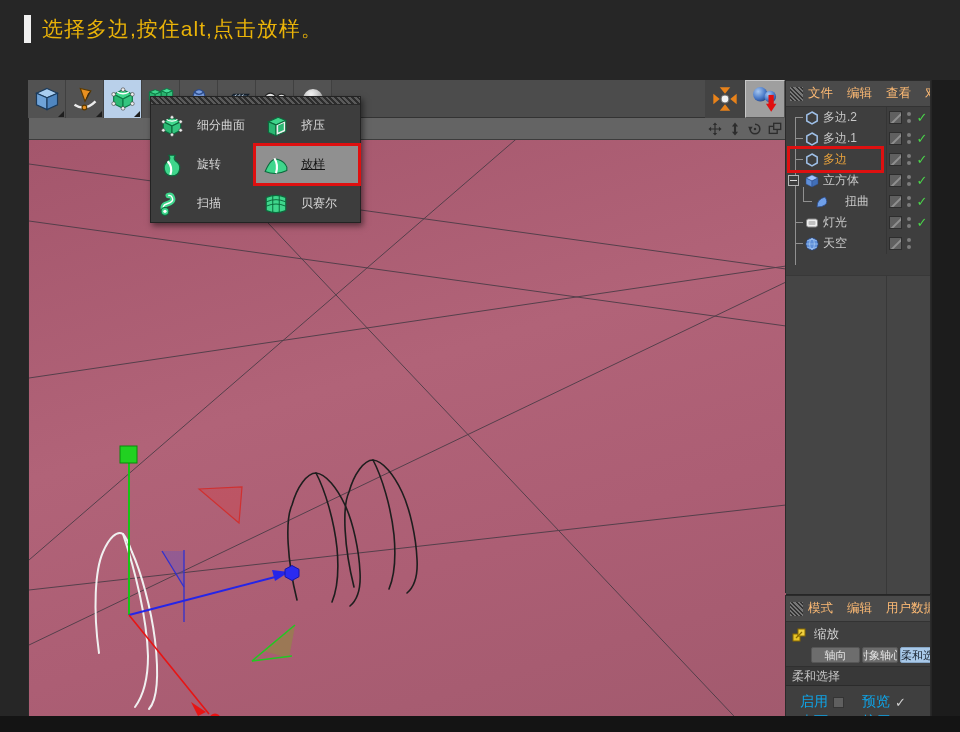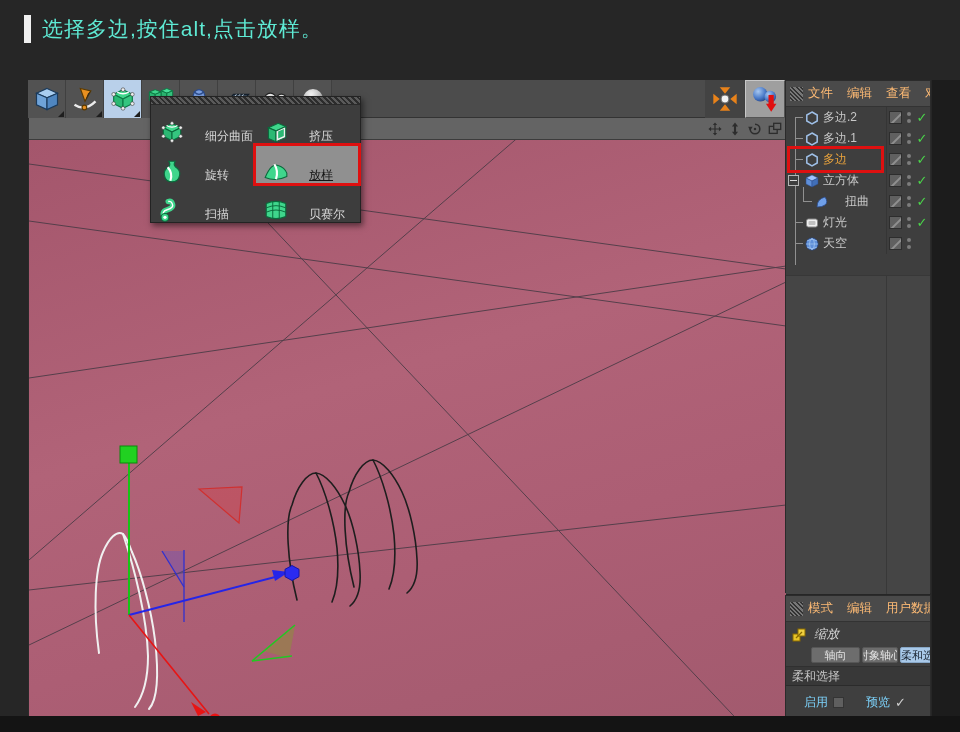--- a/index.html
+++ b/index.html
@@ -2,21 +2,21 @@
 <html><head>
 <meta charset="utf-8">
 <style>
   html,body{margin:0;padding:0;background:#262626;}
   *{box-sizing:border-box;font-family:"Liberation Sans","DejaVu Sans",sans-serif;}
   .stage{position:relative;width:960px;height:732px;background:#262626;overflow:hidden;}
 
   
   .page-title{position:absolute;left:24px;top:15px;display:flex;align-items:center;}
   .title-bar{width:7px;height:28px;background:#f0f0f0;margin-right:11px;}
-  .title-text{font-size:21px;color:#5eead4;letter-spacing:1px;}
+  .title-text{font-size:21px;color:#eab308;letter-spacing:1px;}
 
   
   .toolbar{position:absolute;left:28px;top:80px;width:757px;height:38px;background:#4c4c4c;display:flex;align-items:stretch;border-bottom:1px solid #333;}
   .tile{position:relative;width:38px;height:38px;background:#525252;border-right:1px solid #404040;display:flex;align-items:center;justify-content:center;}
   .tile svg{width:28px;height:28px;}
   .tile.active{background:#b9d0ea;}
   .tile .corner{position:absolute;right:1px;bottom:1px;width:0;height:0;border-left:6px solid transparent;border-bottom:6px solid #1e1e1e;}
   .toolbar .spacer{flex:1;}
   .tile.right-a{width:40px;background:#434343;}
   .tile.right-b{width:40px;background:#9f9f9f;border:1px solid #c8c8c8;border-right-color:#555;border-bottom-color:#555;}
@@ -25,21 +25,21 @@
   .viewport{position:absolute;left:28px;top:118px;width:757px;height:600px;border-left:1px solid #2a2a2a;}
   .vp-titlebar{position:absolute;left:0;top:0;width:757px;height:22px;background:#646464;border-bottom:1px solid #3c3c3c;display:flex;align-items:center;justify-content:flex-end;padding-right:4px;gap:6px;}
   .vp-titlebar svg{width:14px;height:14px;}
   .vp-canvas{position:absolute;left:0;top:22px;width:757px;height:578px;background:linear-gradient(163deg,#a4566c 0%,#b16378 42%,#ac5e74 68%,#a25a6e 100%);}
   .vp-canvas svg{position:absolute;left:0;top:0;}
 
   
   .gen-menu{position:absolute;left:150px;top:96px;width:211px;height:127px;background:#3d3d3d;border:1px solid #232323;box-shadow:2px 3px 6px rgba(0,0,0,.5);z-index:30;}
   .gen-hatch{height:8px;background:repeating-linear-gradient(45deg,#5a5a5a 0 2px,#2c2c2c 2px 4px);border-bottom:1px solid #2a2a2a;}
   .gen-grid{display:grid;grid-template-columns:104px 104px;grid-auto-rows:39px;padding-top:1px;}
-  .gen-item{display:flex;align-items:flex-end;gap:20px;padding-left:8px;cursor:default;}
+  .gen-item{display:flex;align-items:center;gap:12px;padding-left:8px;cursor:default;}
   .gen-item svg{width:26px;height:26px;flex:0 0 26px;}
   .gen-label{font-size:12px;color:#d8d8d8;white-space:nowrap;}
   .gen-item.hl{background:#909090;outline:3px solid #de1010;outline-offset:-1px;}
   .gen-item.hl .gen-label{color:#141414;text-decoration:underline;}
 
   
   .om{position:absolute;left:785px;top:80px;width:146px;height:513px;background:#3e3e3e;border:1px solid #2b2b2b;}
   .panel-menubar{height:26px;background:#4a4a4a;border-bottom:1px solid #333;display:flex;align-items:center;overflow:hidden;white-space:nowrap;}
   .hatch-handle{width:13px;height:14px;margin:0 5px 0 4px;background:repeating-linear-gradient(45deg,#777 0 1.5px,#333 1.5px 3px);flex:0 0 13px;}
   .mbar-item{font-size:12.5px;color:#fdba74;margin-right:14px;flex:0 0 auto;}
@@ -61,33 +61,33 @@
   .layer-sq i{position:absolute;left:-2px;top:5px;width:18px;height:1.5px;background:#8f8f8f;transform:rotate(-45deg);}
   .vdots{width:8px;margin-left:3px;display:flex;flex-direction:column;gap:3px;align-items:center;}
   .vdots i{width:4px;height:4px;border-radius:50%;background:#7d7d7d;}
   .om-check{width:16px;text-align:center;font-size:13px;font-weight:bold;color:#4ad64a;margin-left:1px;}
   .om-selbox{position:absolute;left:1px;top:39px;width:97px;height:27px;border:3px solid #de1010;z-index:3;}
   .om-empty{position:relative;height:calc(513px - 26px - 168px);background:#454545;border-top:1px solid #383838;}
   .om-empty .divider{position:absolute;left:100px;top:0;bottom:0;width:1px;background:#383838;}
 
   
   .am{position:absolute;left:785px;top:595px;width:146px;height:137px;background:#3f3f3f;border:1px solid #2b2b2b;overflow:hidden;}
-  .am-tool{height:25px;display:flex;align-items:center;gap:7px;padding-left:5px;background:#3f3f3f;font-style:italic;}
+  .am-tool{height:25px;display:flex;align-items:center;gap:7px;padding-left:5px;background:#3f3f3f;}
   .am-tool svg{width:16px;height:16px;}
   .am-tool-label{font-size:12.5px;color:#d2d2d2;}
   .am-tabs{height:17px;display:flex;gap:2px;padding-left:2px;margin-left:23px;}
   .am-tab{height:16px;background:#6d6d6d;border:1px solid #565656;border-radius:2px;font-size:11px;color:#e2e2e2;display:flex;align-items:center;justify-content:center;flex:0 0 auto;overflow:hidden;white-space:nowrap;}
   .am-tab.t1{width:49px;}
   .am-tab.t2{width:36px;}
   .am-tab.t3{width:46px;}
   .am-tab.active{background:#a9c9e9;color:#16202c;border-color:#88a8c8;}
   .am-section{margin-top:2px;height:20px;background:#383838;border-top:1px solid #303030;border-bottom:1px solid #2b2b2b;display:flex;align-items:center;padding-left:6px;font-size:12px;color:#c4c4c4;}
   .am-opts{padding:6px 0 0 0;}
   .am-optrow{display:flex;align-items:center;height:20px;}
-  .am-optlabel{width:42px;text-align:right;font-size:12px;color:#7dd3fc;margin-right:5px;}
+  .am-optlabel{width:42px;text-align:right;font-size:14px;color:#0ea5e9;margin-right:5px;}
   .am-cb{width:11px;height:11px;background:#5f5f5f;border:1px solid #343434;}
   .am-optlabel.c2{width:46px;}
   .am-checkmark{font-size:13px;color:#cfcfcf;font-weight:bold;width:13px;}
 
   .right-margin{position:absolute;left:932px;top:80px;width:28px;height:652px;background:#1c1c1c;}
   .bottom-bar{position:absolute;left:0;top:716px;width:960px;height:16px;background:#141414;z-index:40;}
 </style>
 </head>
 <body>
 

